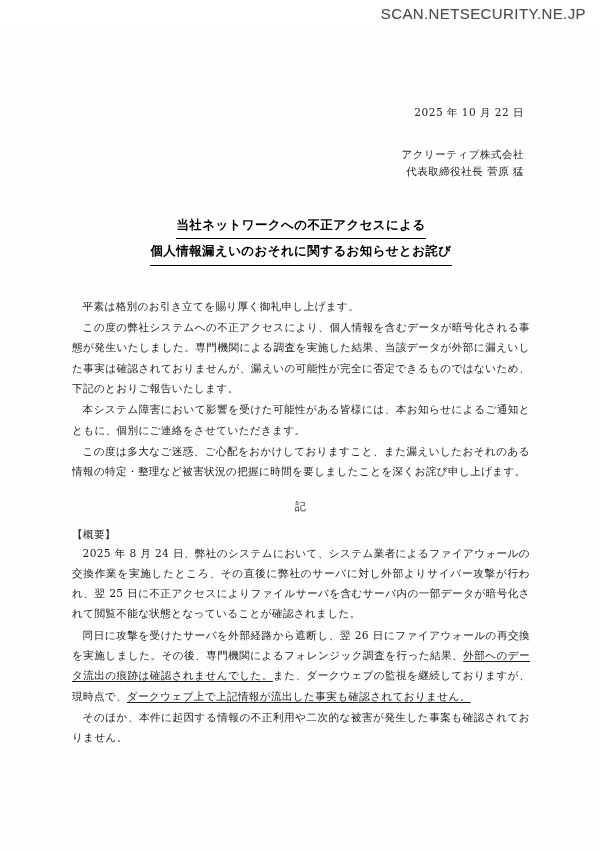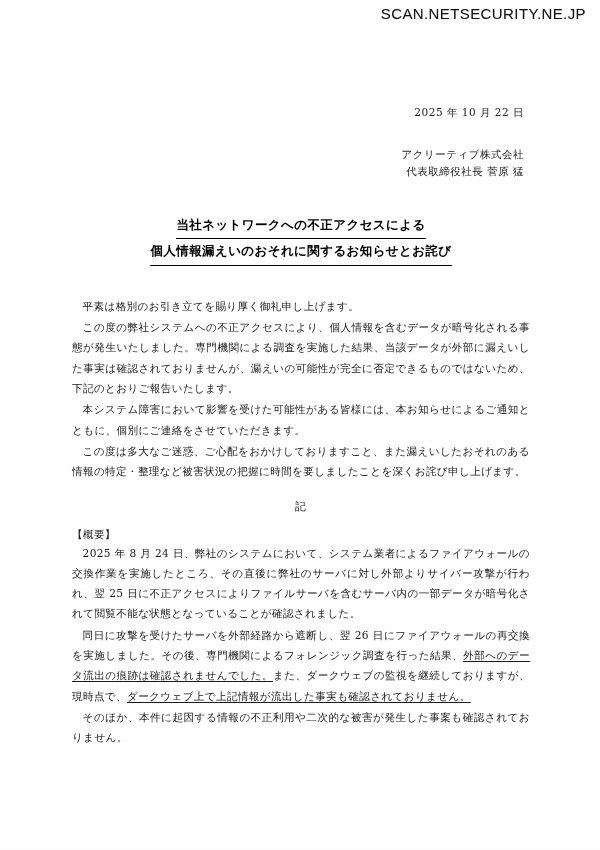--- a/index.html
+++ b/index.html
@@ -27,21 +27,21 @@
     display: flex;
     align-items: center;
     justify-content: flex-end;
     padding-right: 14px;
     box-sizing: border-box;
   }
   .watermark-text {
     font-family: "Liberation Sans", "DejaVu Sans", sans-serif;
     font-size: 15px;
     letter-spacing: 0.4px;
-    color: #000000;
+    color: #404040;
     text-shadow: 0 0 1px rgba(120,120,120,0.55), 1px 0 1px rgba(255,255,255,0.6);
     opacity: 0.92;
   }
 
   
   .sheet {
     position: absolute;
     top: 26px;
     left: 0;
     width: 600px;

